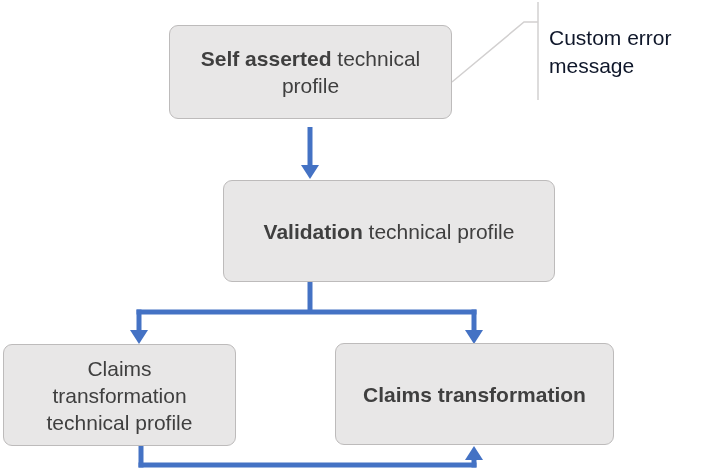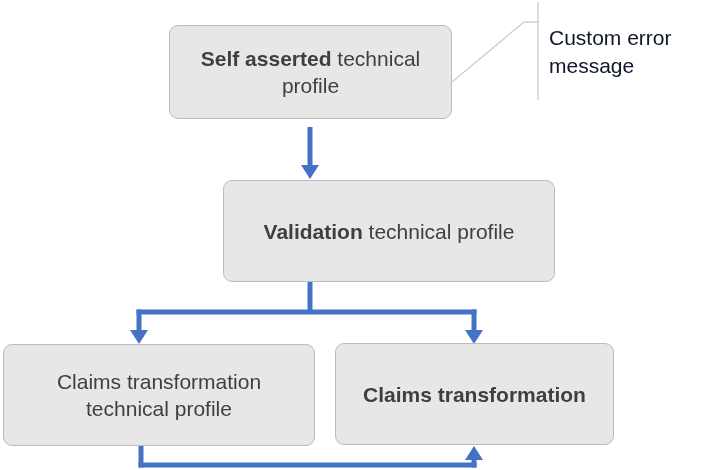--- a/index.html
+++ b/index.html
@@ -28,21 +28,21 @@
     text-align: center;
     color: #3F3F3F;
     font-size: 21px;
     line-height: 27px;
     padding: 6px 14px;
     box-sizing: border-box;
   }
   .node .bold-part { font-weight: bold; }
   #node-self-asserted { left: 169px; top: 25px;  width: 283px; height: 94px; }
   #node-validation    { left: 183px; top: 180px; width: 332px; height: 102px; margin-left: 40px; }
-  #node-claims-tp     { left: 3px;   top: 344px; width: 312px; height: 102px; }
+  #node-claims-tp     { left: 3px;   top: 344px; width: 233px; height: 102px; }
   #node-claims        { left: 335px; top: 343px; width: 279px; height: 102px; }
   .callout-label {
     position: absolute;
     left: 549px; top: 24px;
     width: 175px;
     text-align: left;
     color: #0f172a;
     font-size: 21px;
     line-height: 28px;
   }

